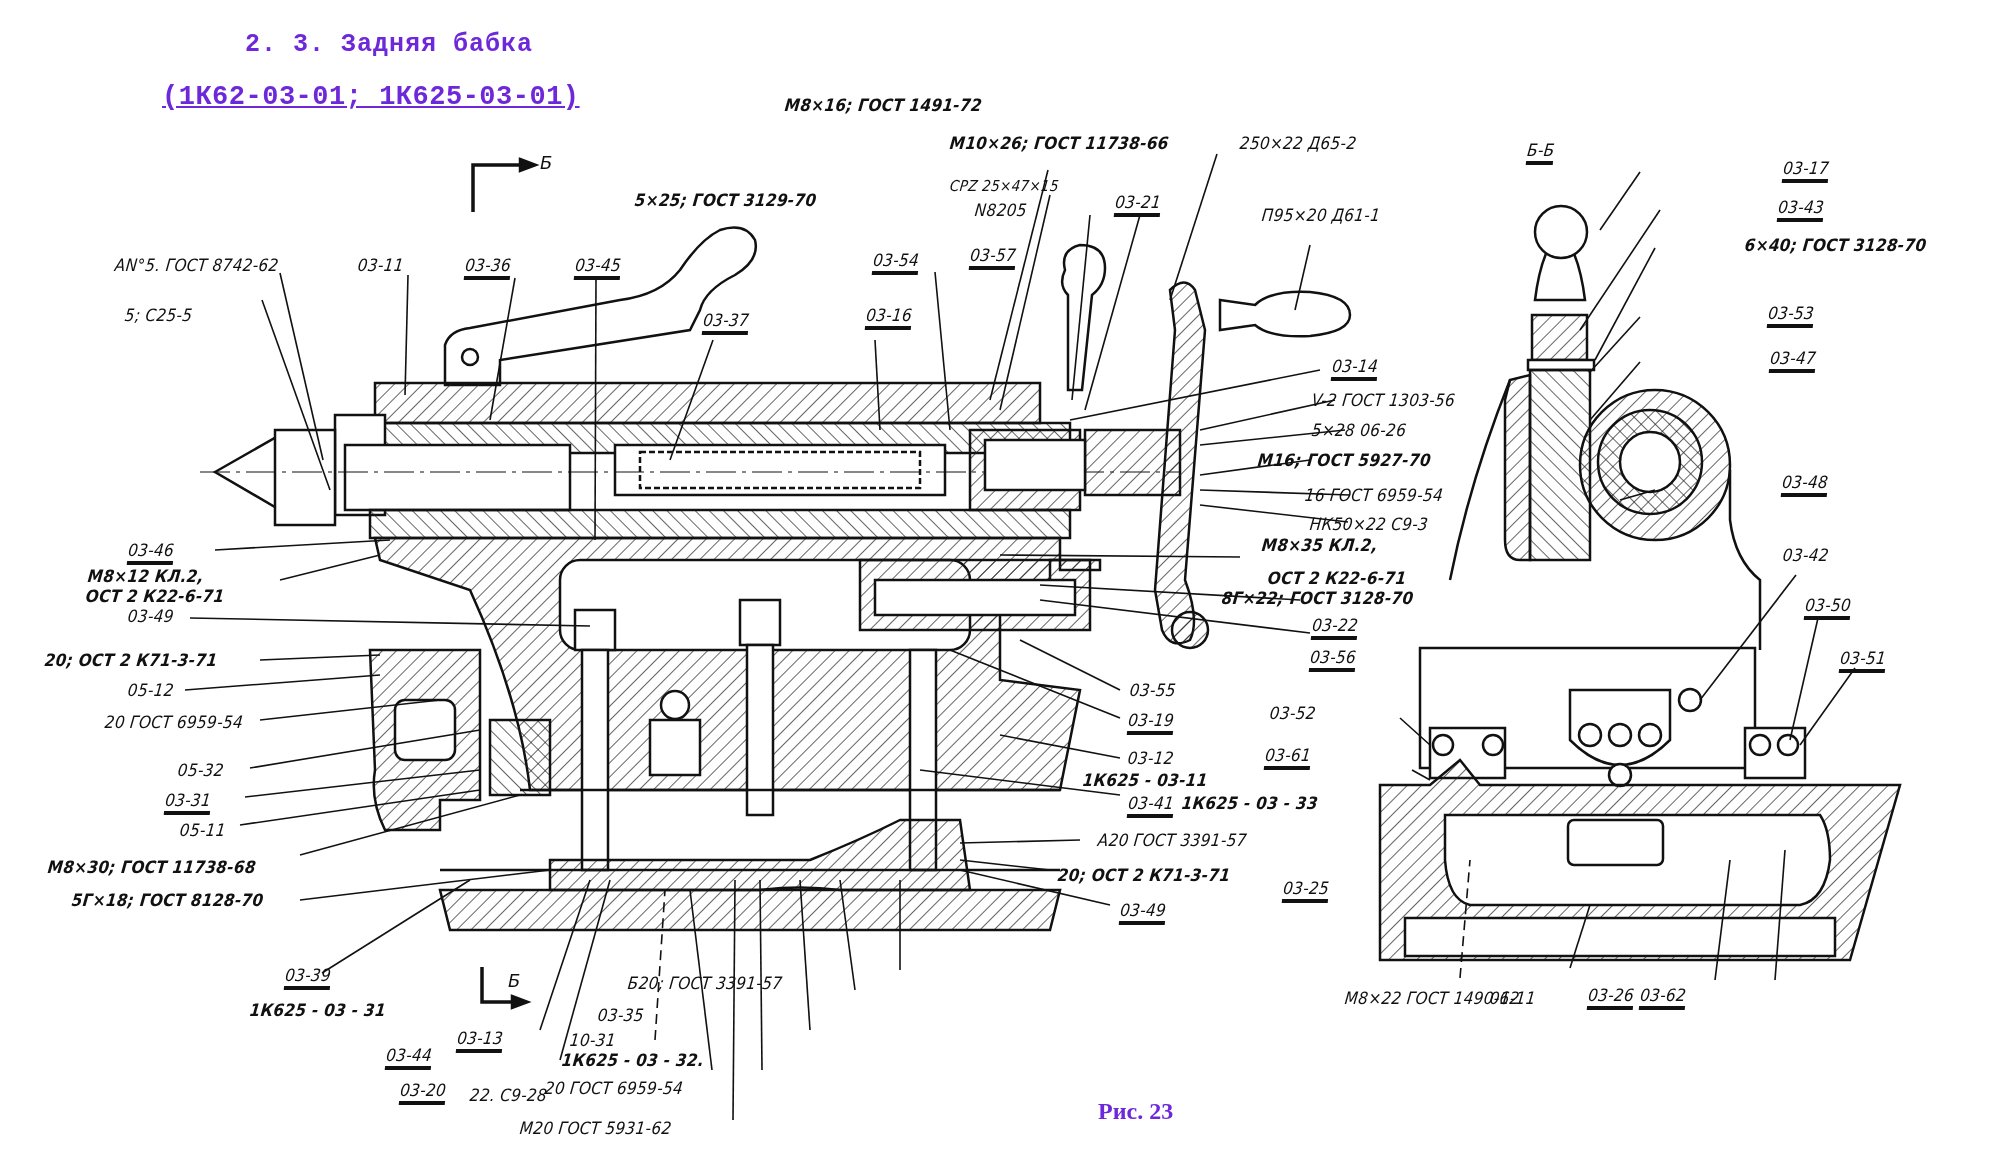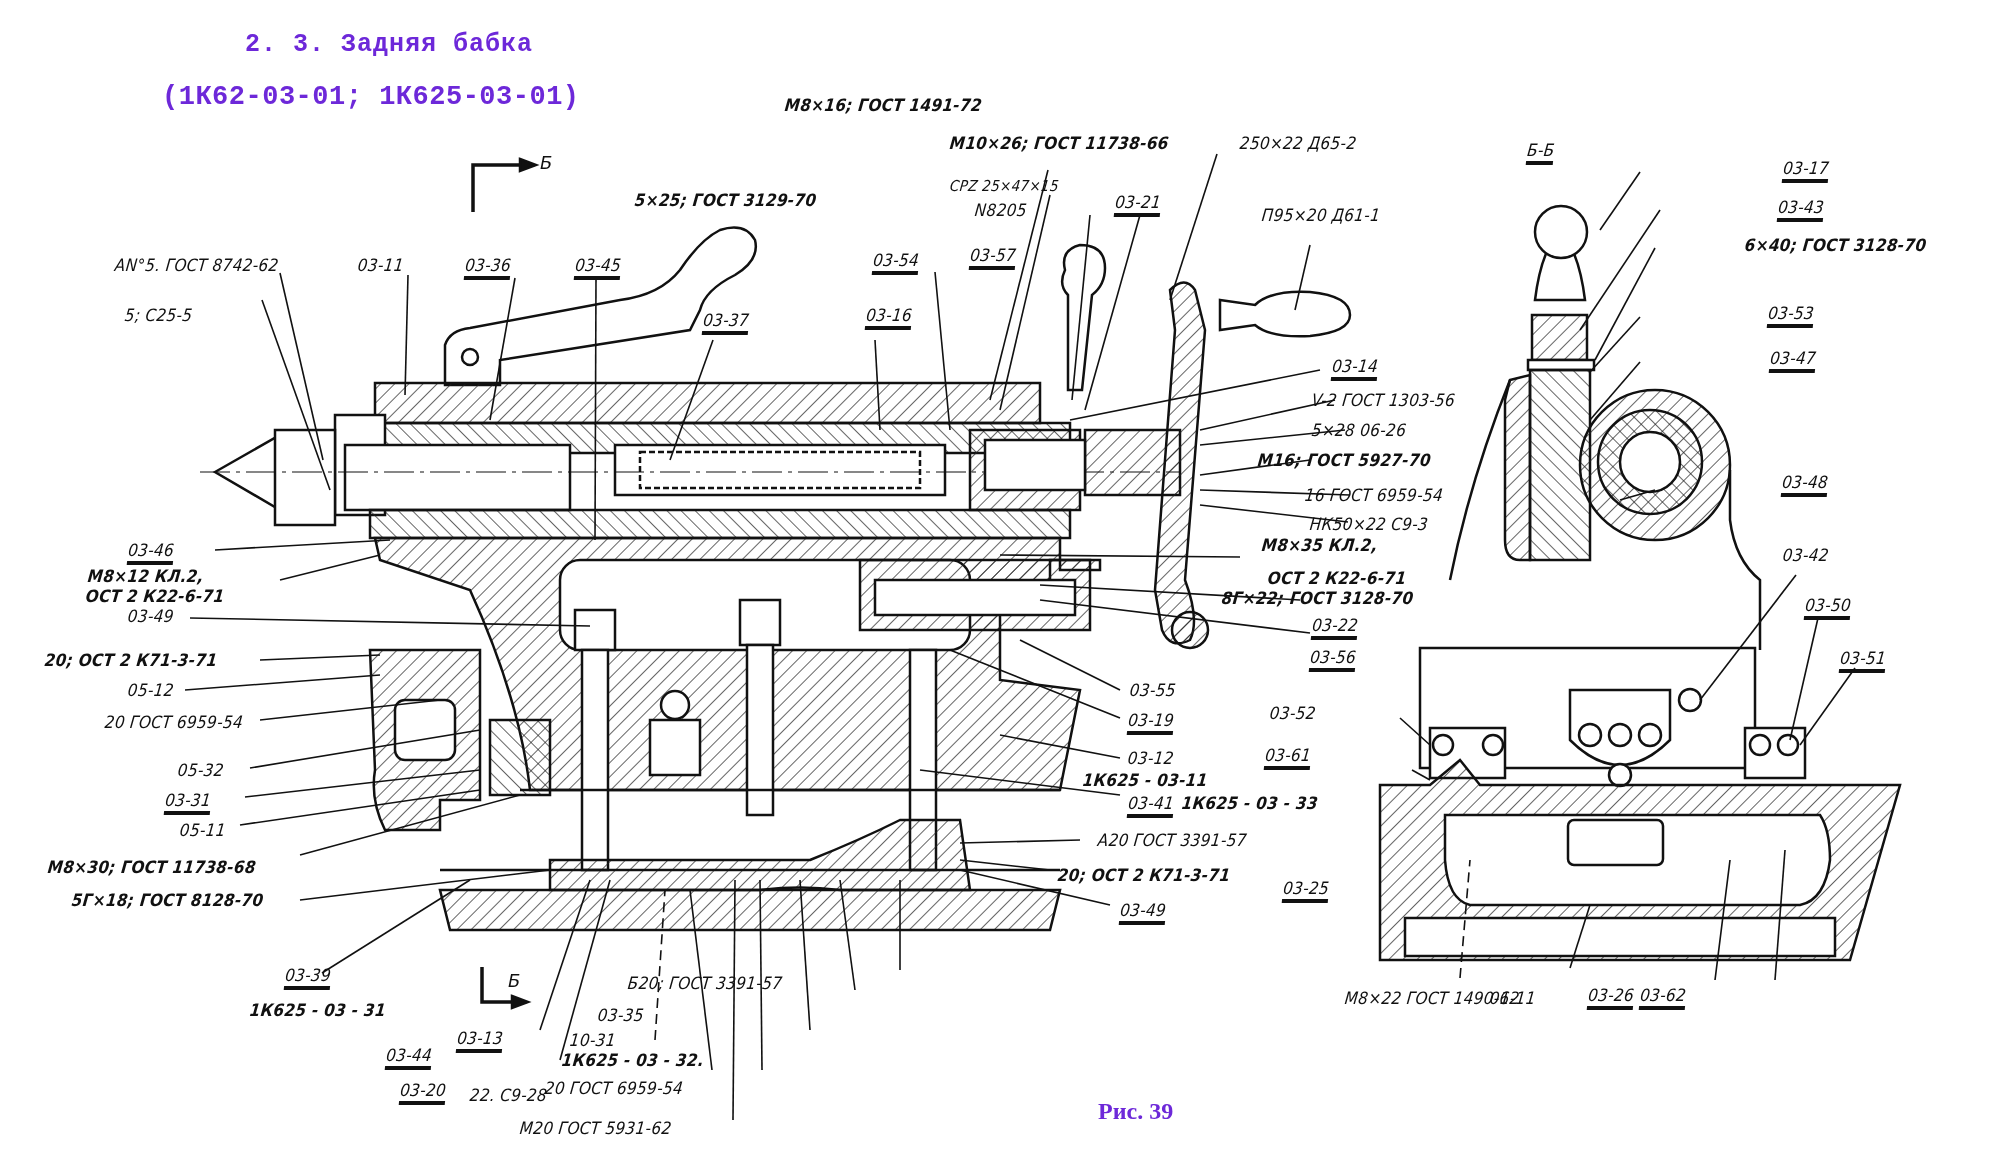--- a/index.html
+++ b/index.html
@@ -1,32 +1,32 @@
 <!DOCTYPE html>
 <html><head>
 <meta charset="utf-8">
 <style>
   html,body{margin:0;padding:0;background:#ffffff;}
   body{width:2000px;height:1175px;position:relative;overflow:hidden;font-family:"DejaVu Sans",sans-serif;color:#111;}
   .title{position:absolute;font-family:"Liberation Mono",monospace;font-weight:bold;color:#6d28d9;}
   #sec-title{left:245px;top:30px;font-size:25px;letter-spacing:1px;}
-  #sec-sub{left:162px;top:82px;font-size:27px;letter-spacing:0.5px;}
+  #sec-sub{left:162px;top:82px;font-size:27px;letter-spacing:0.5px;text-decoration:underline;}
   #fig-caption{left:1098px;top:1098px;font-size:24px;font-family:"Liberation Serif",serif;}
   svg#drawing{position:absolute;left:0;top:0;}
   .lbl{position:absolute;font-family:"DejaVu Sans Condensed","DejaVu Sans",sans-serif;font-style:italic;font-size:17px;color:#111;white-space:nowrap;transform:skewX(-6deg);letter-spacing:0.3px;}
   .lbl.bold{font-weight:bold;font-size:17px;}
   .lbl.u{border-bottom:4px solid #111;padding-bottom:1px;}
   .cut{position:absolute;font-style:italic;font-size:18px;}
 </style>
 </head>
 <body>
 
 <div class="title" id="sec-title">2. 3.  Задняя бабка</div>
 <div class="title" id="sec-sub">(1К62-03-01; 1К625-03-01)</div>
-<div class="title" id="fig-caption">Рис. 39</div>
+<div class="title" id="fig-caption">Рис. 23</div>
 
 <svg id="drawing" width="2000" height="1175" viewBox="0 0 2000 1175">
   <defs>
     <pattern id="hatch" patternUnits="userSpaceOnUse" width="10" height="10" patternTransform="rotate(45)">
       <line x1="0" y1="0" x2="0" y2="10" stroke="#222" stroke-width="1.4"></line>
     </pattern>
     <pattern id="hatch2" patternUnits="userSpaceOnUse" width="10" height="10" patternTransform="rotate(-45)">
       <line x1="0" y1="0" x2="0" y2="10" stroke="#222" stroke-width="1.4"></line>
     </pattern>
   </defs>

